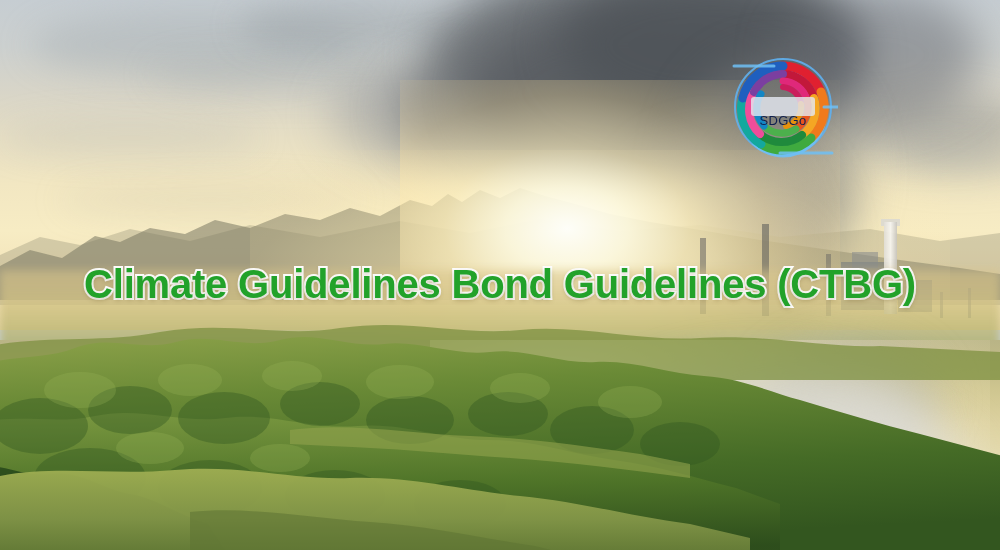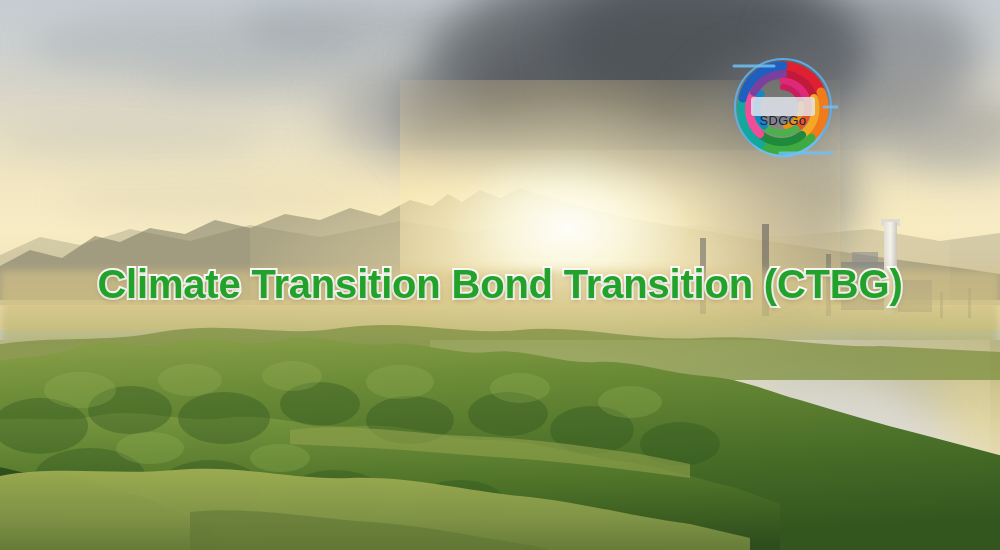--- a/index.html
+++ b/index.html
@@ -401,21 +401,21 @@
              L760,118 L760,140 L0,140 Z" fill="url(#rg)"></path>
 
     <path d="M200,92 C260,86 320,98 380,102 C440,106 490,118 545,126
              L600,140 L200,140 Z" fill="#5d7333" opacity="0.55"></path>
 
     <path d="M300,10 C360,2 420,14 480,16 C540,18 590,26 650,34
              L700,44 L700,58 C640,50 580,42 520,38 C460,34 400,28 340,26
              L300,24 Z" fill="#8fa24c" opacity="0.62"></path>
   </svg>
 
-  <div class="title">Climate Transition Bond Transition (CTBG)</div>
+  <div class="title">Climate Guidelines Bond Guidelines (CTBG)</div>
 
   <div class="logo">
     <svg width="110" height="110" viewBox="0 0 110 110">
 
       <circle cx="55" cy="55" r="48" fill="none" stroke="#5fb0ef" stroke-width="2" opacity="0.9"></circle>
 
       <path d="M 13 48 A 42 42 0 0 1 86 32" fill="none" stroke="#6fc0f5" stroke-width="3.5" stroke-linecap="round" opacity="0.95"></path>
       <path d="M 97 64 A 42 42 0 0 1 26 92" fill="none" stroke="#6fc0f5" stroke-width="3.5" stroke-linecap="round" opacity="0.9"></path>
 
       <path d="M 55 14 A 41 41 0 0 1 93 40" fill="none" stroke="#e02030" stroke-width="9" stroke-linecap="round"></path>

